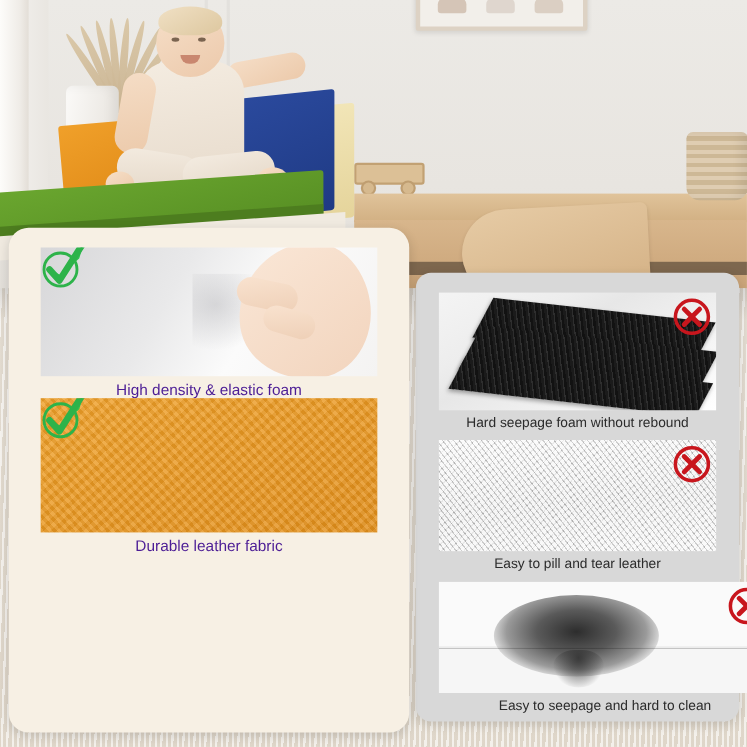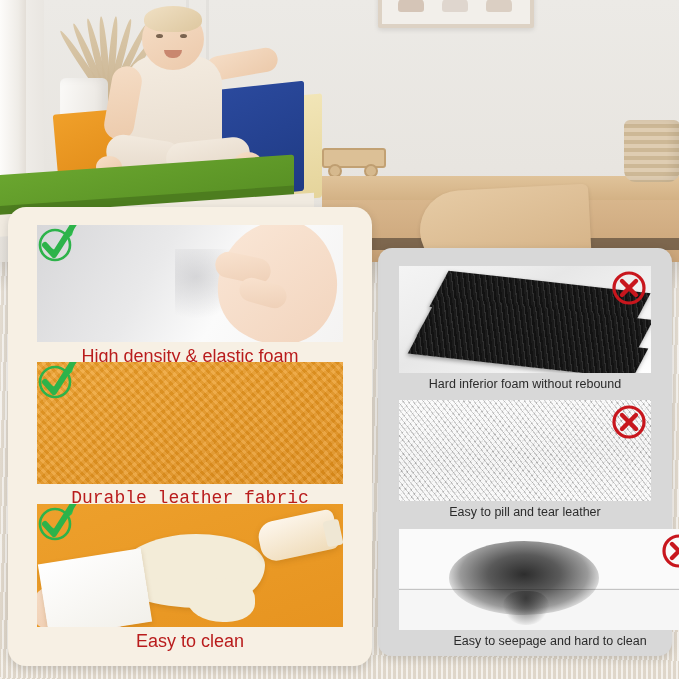--- a/index.html
+++ b/index.html
@@ -119,27 +119,27 @@
 
   .panel-good{left:8px;top:207px;width:364px;height:459px;
         background:#f7f0e4;border-radius:18px;
         box-shadow:0 3px 10px rgba(0,0,0,.14);}
   .panel-bad{left:378px;top:248px;width:294px;height:408px;
         background:#d8d8d8;border-radius:14px;
         box-shadow:0 3px 10px rgba(0,0,0,.14);}
 
   .card{position:absolute;}
   .card .photo{position:relative;overflow:hidden;}
-  .cap{text-align:center;color:#b91c1c;font-size:18px;margin-top:4px;
+  .cap{text-align:center;color:#4c1d95;font-size:14px;margin-top:4px;
        white-space:nowrap;}
   .panel-bad .cap{color:#2b2b2b;font-size:12.5px;}
 
   
   .g1{left:29px;top:18px;width:306px;}
-  .g2{left:29px;top:155px;width:306px;font-family:Liberation Mono, monospace;}
+  .g2{left:29px;top:155px;width:306px;}
   .g3{left:29px;top:297px;width:306px;}
   .g1 .photo{height:117px;}
   .g2 .photo{height:122px;}
   .g3 .photo{height:123px;}
 
   
   .b1{left:21px;top:18px;width:252px;}
   .b2{left:21px;top:152px;width:252px;}
   .b3{left:21px;top:281px;width:302px;}
   .b1 .photo{height:107px;}
@@ -282,21 +282,21 @@
       <div class="photo ph-hard">
         <div class="sl s1"></div>
           <div class="sl s2"></div>
           <div class="sl s3"></div>
         <svg class="badge badge-no" viewBox="0 0 40 40">
           <circle cx="20" cy="20" r="15" fill="none" stroke="#c8161d" stroke-width="3.2"></circle>
           <line x1="13" y1="13" x2="27" y2="27" stroke="#c8161d" stroke-width="4.4" stroke-linecap="round"></line>
           <line x1="27" y1="13" x2="13" y2="27" stroke="#c8161d" stroke-width="4.4" stroke-linecap="round"></line>
         </svg>
       </div>
-      <div class="cap">Hard inferior foam without rebound</div>
+      <div class="cap">Hard seepage foam without rebound</div>
     </div>
 
     <div class="card b2">
       <div class="photo ph-pill">
         <svg class="badge badge-no" viewBox="0 0 40 40">
           <circle cx="20" cy="20" r="15" fill="none" stroke="#c8161d" stroke-width="3.2"></circle>
           <line x1="13" y1="13" x2="27" y2="27" stroke="#c8161d" stroke-width="4.4" stroke-linecap="round"></line>
           <line x1="27" y1="13" x2="13" y2="27" stroke="#c8161d" stroke-width="4.4" stroke-linecap="round"></line>
         </svg>
       </div>
@@ -339,31 +339,15 @@
       <div class="photo ph-leather">
         <svg class="badge badge-ok" viewBox="0 0 54 54">
           <circle cx="24" cy="32" r="15" fill="none" stroke="#2db34a" stroke-width="2.6"></circle>
           <path d="M14 32 L23 42 L46 6 L41 22 L24 37 Z" fill="#2fc24f"></path>
           <path d="M14 32 L23 42 L46 6" fill="none" stroke="#2db34a" stroke-width="6" stroke-linecap="round" stroke-linejoin="round"></path>
         </svg>
       </div>
       <div class="cap">Durable leather fabric</div>
     </div>
 
-    <div class="card g3">
-      <div class="photo ph-clean">
-        <div class="spill"></div>
-          <div class="spill2"></div>
-        <div class="bottle"></div>
-          <div class="bcap"></div>
-        <div class="chand"></div>
-          <div class="cloth"></div>
-        <svg class="badge badge-ok" viewBox="0 0 54 54">
-          <circle cx="24" cy="32" r="15" fill="none" stroke="#2db34a" stroke-width="2.6"></circle>
-          <path d="M14 32 L23 42 L46 6 L41 22 L24 37 Z" fill="#2fc24f"></path>
-          <path d="M14 32 L23 42 L46 6" fill="none" stroke="#2db34a" stroke-width="6" stroke-linecap="round" stroke-linejoin="round"></path>
-        </svg>
-      </div>
-      <div class="cap">Easy to clean</div>
-    </div>
   </div>
 
 </div>
 
 </body></html>

